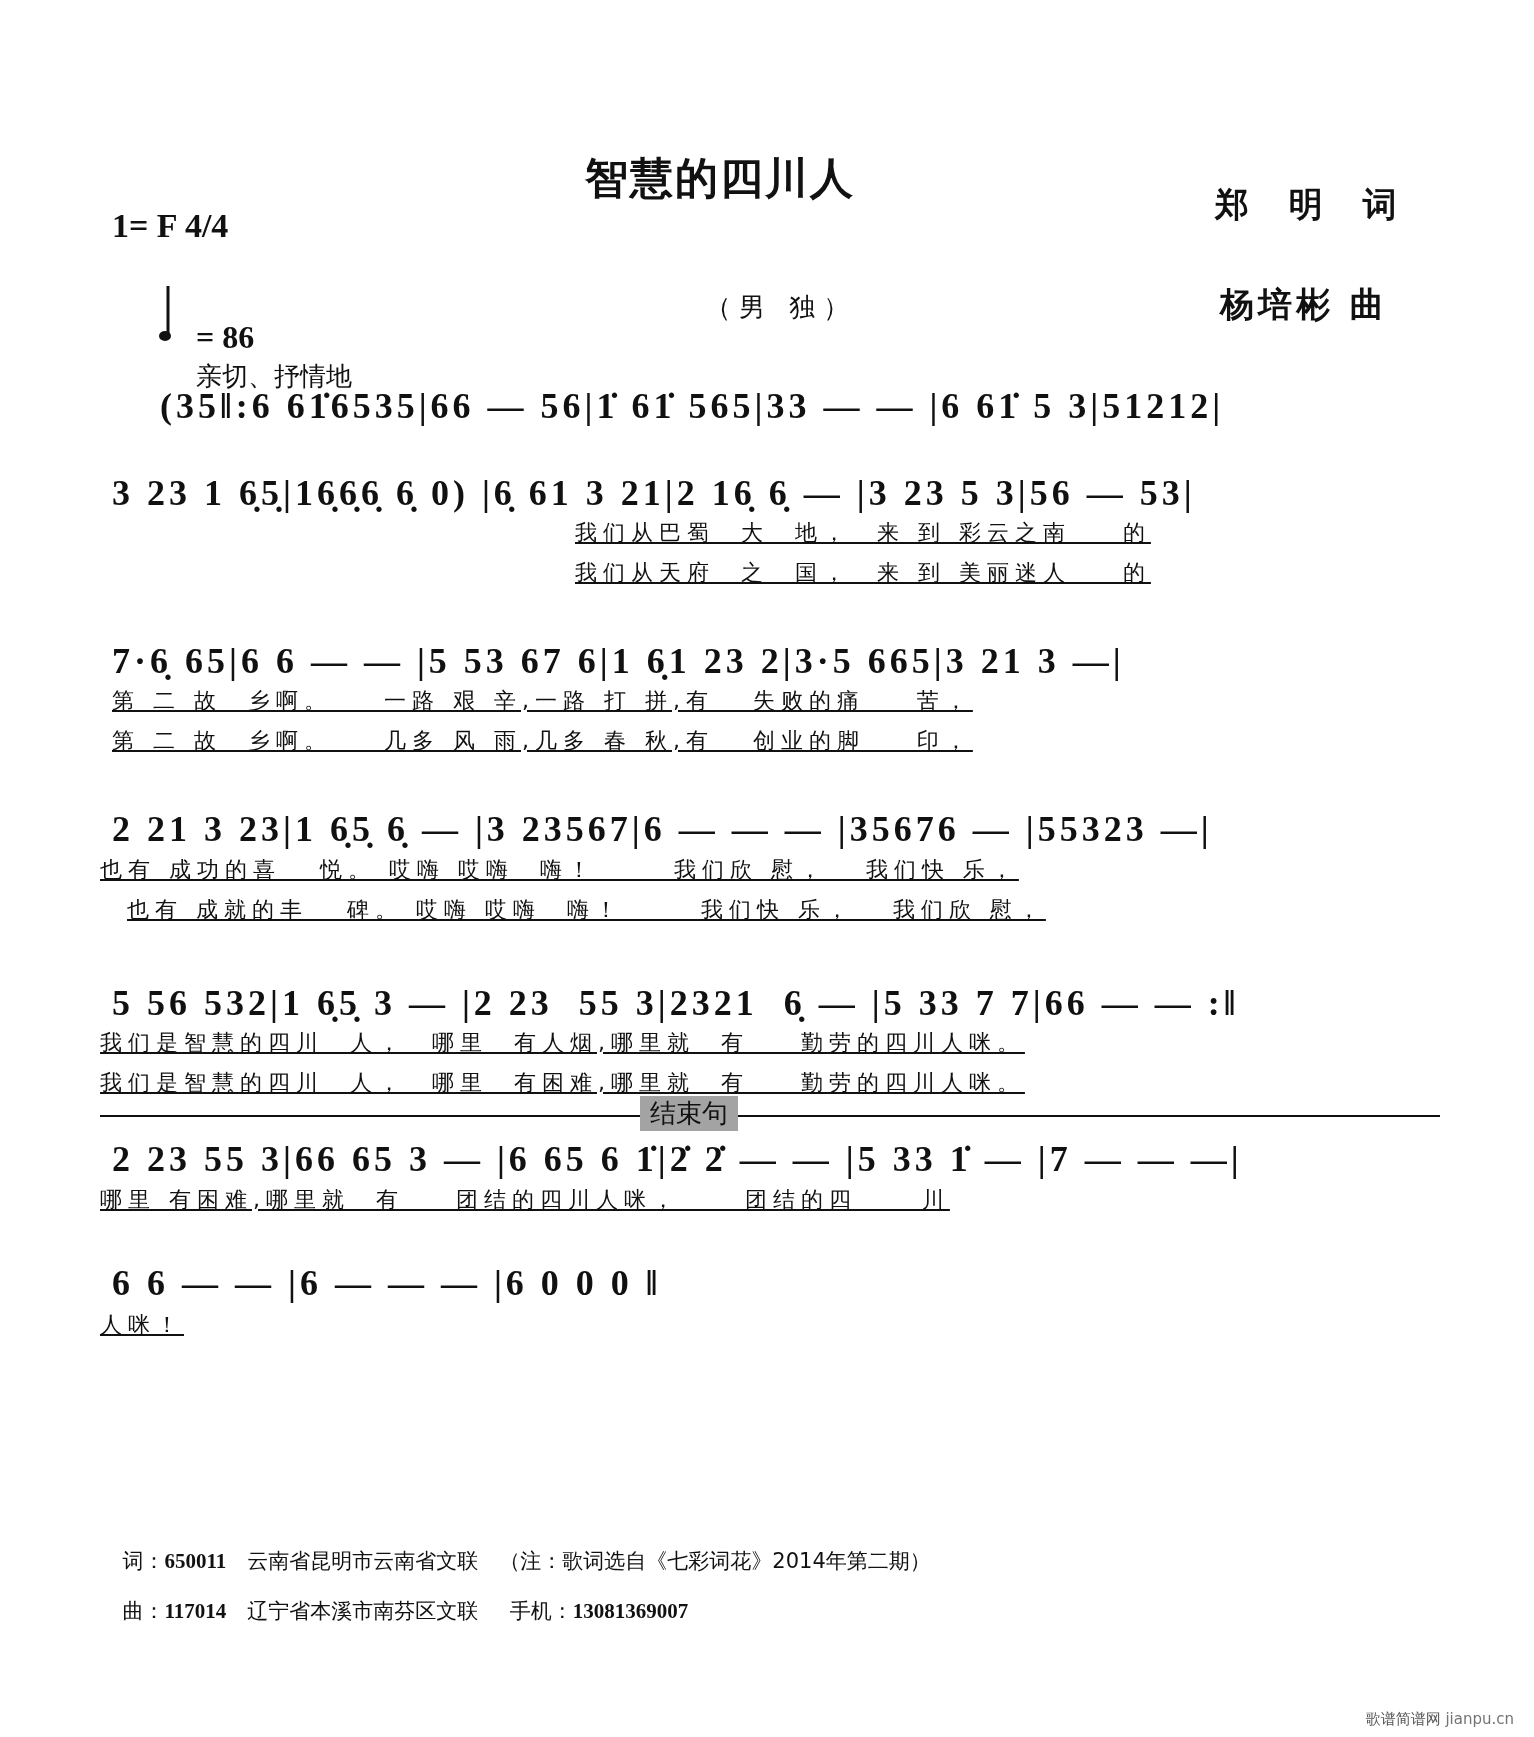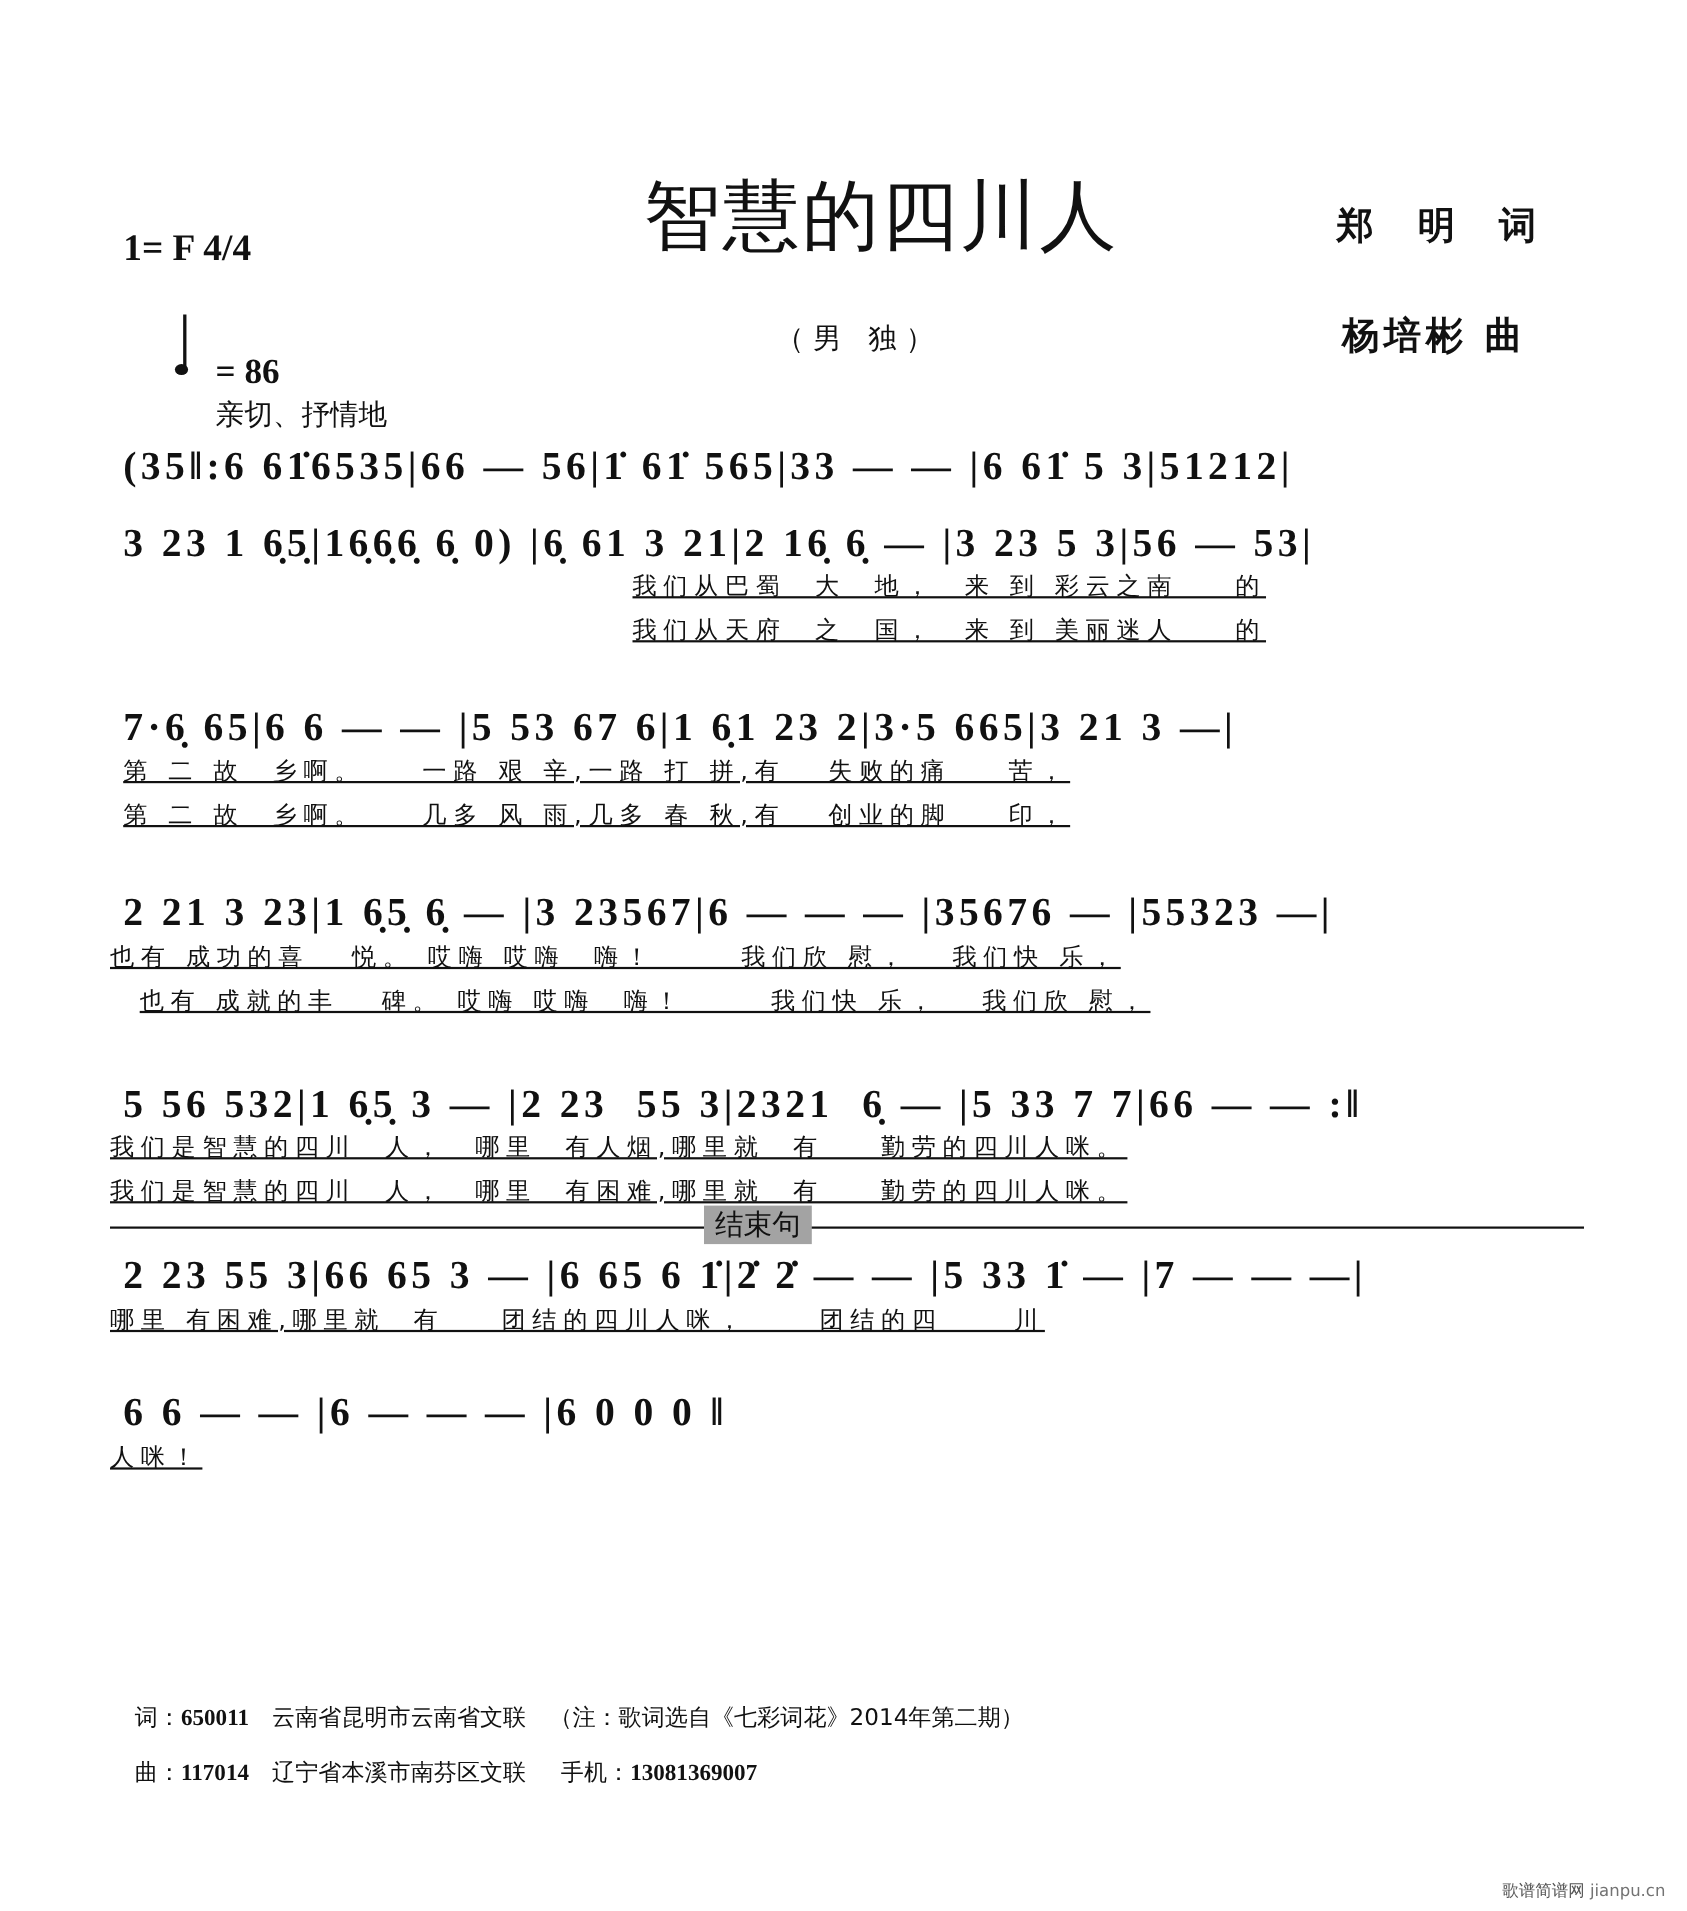--- a/index.html
+++ b/index.html
@@ -1,18 +1,18 @@
 <!DOCTYPE html>
 <html><head>
 <meta charset="utf-8">
 <style>
   html,body{margin:0;padding:0;background:#fff;}
   body{width:1534px;height:1737px;position:relative;overflow:hidden;color:#111;font-family:"DejaVu Serif",serif;}
   .abs{position:absolute;white-space:pre;}
-  .title{left:585px;top:150px;font-size:70px;font-weight:normal;font-family:"DejaVu Sans",sans-serif;letter-spacing:2px;}
+  .title{left:585px;top:150px;font-size:43px;font-weight:bold;font-family:"DejaVu Sans",sans-serif;letter-spacing:2px;}
   .key{left:112px;top:190px;font-size:34px;font-weight:bold;font-family:"Liberation Serif",serif;margin-top:17px;}
   .credit{font-size:34px;font-weight:bold;font-family:"DejaVu Sans",sans-serif;letter-spacing:14px;}
   .tempo{left:160px;top:282px;font-size:32px;font-weight:bold;font-family:"Liberation Serif",serif;}
   .tempo .style{font-size:26px;font-family:"DejaVu Sans",sans-serif;font-weight:normal;}
   .voice{left:705px;top:290px;font-size:26px;font-family:"DejaVu Sans",sans-serif;letter-spacing:8px;}
   .notes{font-size:36px;font-weight:bold;font-family:"Liberation Serif",serif;letter-spacing:4px;left:112px;}
   .lyr{font-size:22px;font-family:"DejaVu Sans",sans-serif;left:100px;letter-spacing:6px;text-decoration:underline;}
   .end-line{position:absolute;left:100px;top:1115px;width:1340px;height:0;border-top:2px solid #111;}
   .end-label{left:640px;top:1096px;font-size:26px;font-family:"DejaVu Sans",sans-serif;background:#a3a3a3;padding:0 10px;}
   .foot{font-size:21px;font-weight:bold;font-family:"Liberation Serif",serif;left:112px;}
@@ -32,21 +32,21 @@
   <line x1="10" y1="2" x2="10" y2="50" stroke="#111" stroke-width="3"></line>
   <ellipse cx="7" cy="52" rx="6" ry="5" fill="#111"></ellipse>
 </svg>
 <div class="abs tempo" style="left:180px;">
   <span>= 86</span>
   <span class="style">亲切、抒情地</span>
 </div>
 <div class="abs voice">（男 独）</div>
 <div class="abs credit" style="left:1220px;top:282px;letter-spacing:4px;">杨培彬 曲</div>
 
-<div class="abs notes" style="top:402px;">(35‖:6 61̇6535|66 — 56|1̇ 61̇ 565|33 — — |6 61̇ 5 3|51212|</div>
+<div class="abs notes" style="top:385px;margin-left:48px;">(35‖:6 61̇6535|66 — 56|1̇ 61̇ 565|33 — — |6 61̇ 5 3|51212|</div>
 
 <div class="abs notes" style="top:472px;">3 23 1 6̣5̣|16̣6̣6̣ 6̣ 0) |6̣ 61 3 21|2 16̣ 6̣ — |3 23 5 3|56 — 53|</div>
 <div class="abs lyr" style="top:518px;left:575px;">我们从巴蜀  大  地，  来 到 彩云之南    的</div>
 <div class="abs lyr" style="top:558px;left:575px;">我们从天府  之  国，  来 到 美丽迷人    的</div>
 
 <div class="abs notes" style="top:640px;">7·6̣ 65|6 6 — — |5 53 67 6|1 6̣1 23 2|3·5 665|3 21 3 —|</div>
 <div class="abs lyr" style="top:686px;left:112px;">第 二 故  乡啊。    一路 艰 辛,一路 打 拼,有   失败的痛    苦，</div>
 <div class="abs lyr" style="top:726px;left:112px;">第 二 故  乡啊。    几多 风 雨,几多 春 秋,有   创业的脚    印，</div>
 
 <div class="abs notes" style="top:808px;">2 21 3 23|1 6̣5̣ 6̣ — |3 23567|6 — — — |35676 — |55323 —|</div>

